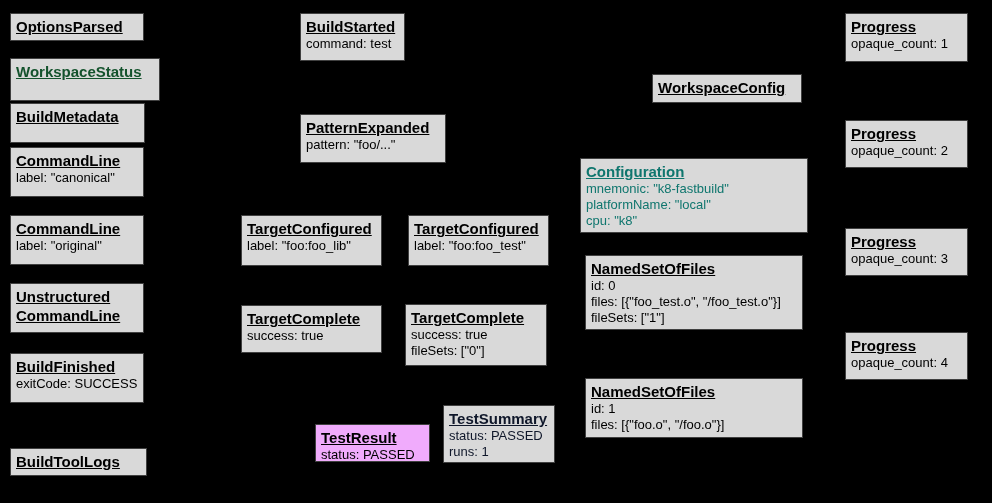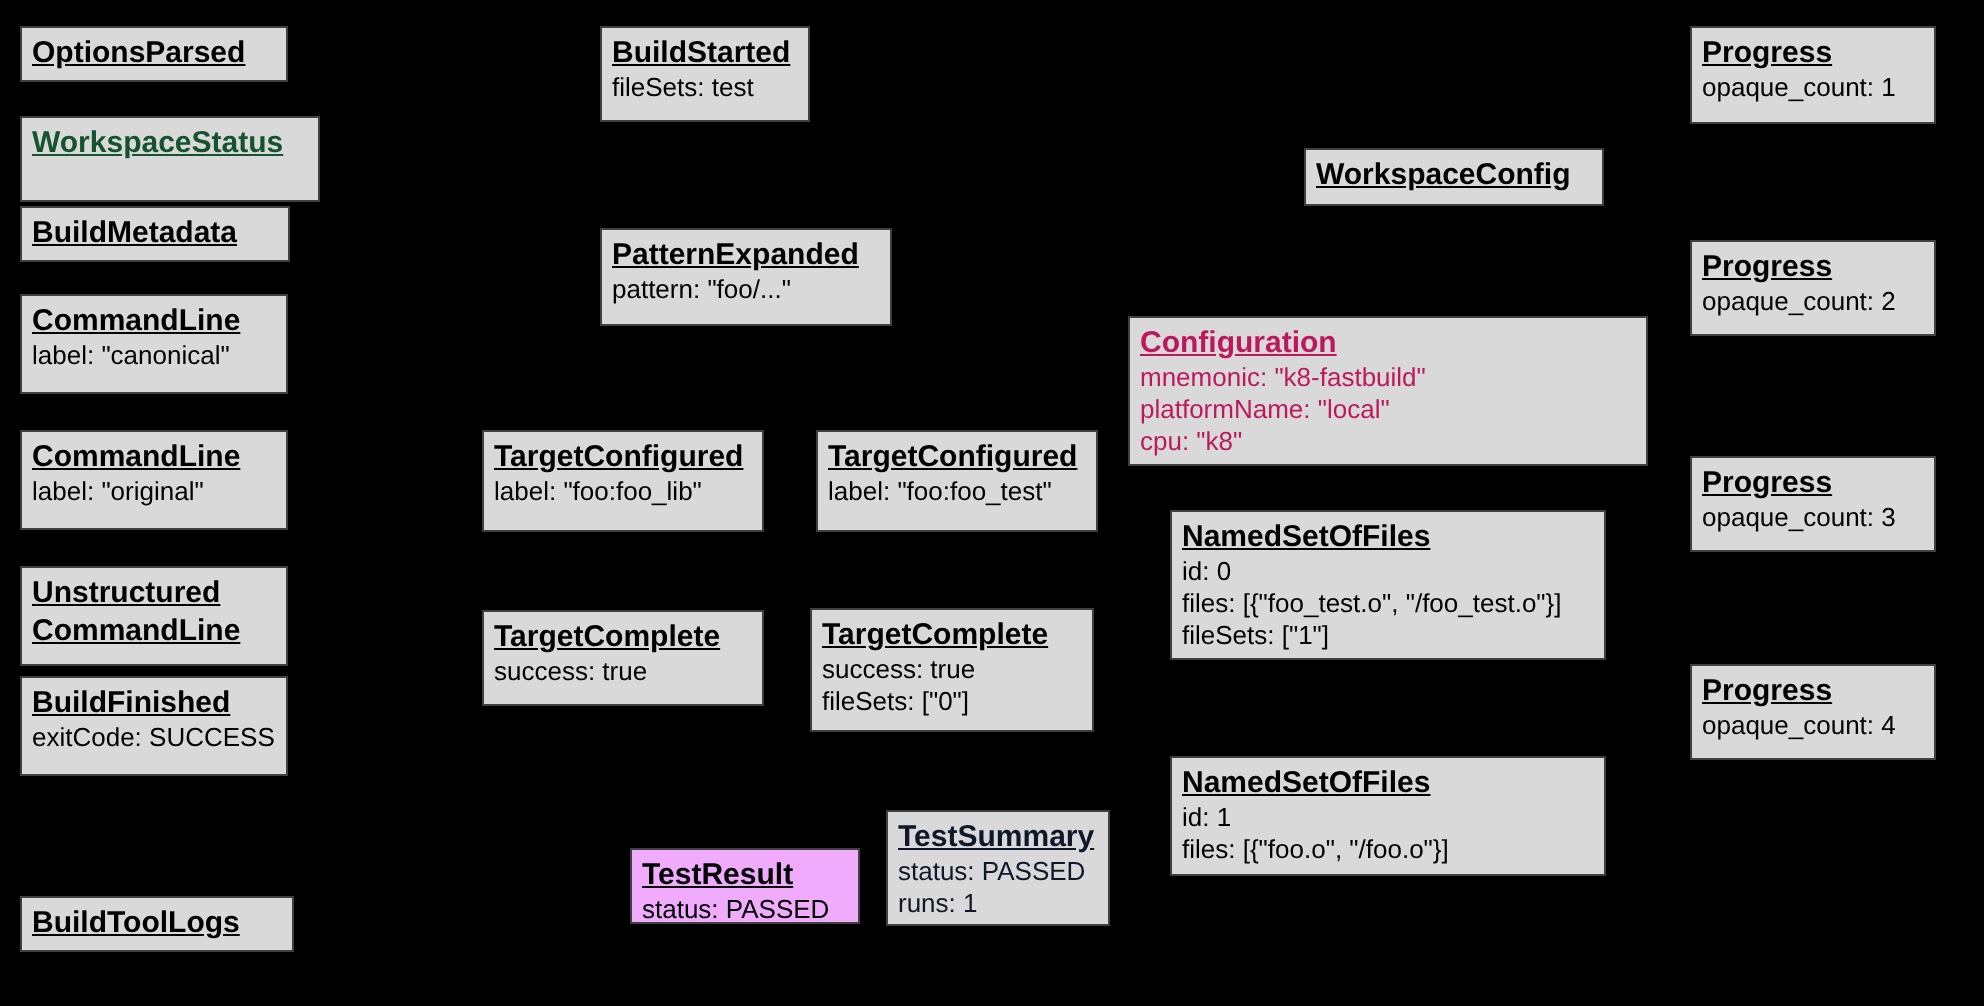--- a/index.html
+++ b/index.html
@@ -38,45 +38,45 @@
 </head>
 <body>
 
 <div class="diagram" style="background: rgb(0, 0, 0);">
     <div class="node" style="left: 10px; top: 13px; width: 134px; height: 28px; background: rgb(217, 217, 217); border-color: rgb(64, 64, 64); color: rgb(0, 0, 0);">
       <div class="node-title">OptionsParsed</div>
     </div>
     <div class="node" style="left: 10px; top: 58px; width: 150px; height: 43px; background: rgb(217, 217, 217); border-color: rgb(64, 64, 64); color: #14532d;">
       <div class="node-title">WorkspaceStatus</div>
     </div>
-    <div class="node" style="left: 10px; top: 103px; width: 135px; height: 28px; background: rgb(217, 217, 217); border-color: rgb(64, 64, 64); color: rgb(0, 0, 0);">
+    <div class="node" style="left: 10px; top: 103px; width: 135px; height: 40px; background: rgb(217, 217, 217); border-color: rgb(64, 64, 64); color: rgb(0, 0, 0);">
       <div class="node-title">BuildMetadata</div>
     </div>
     <div class="node" style="left: 10px; top: 147px; width: 134px; height: 50px; background: rgb(217, 217, 217); border-color: rgb(64, 64, 64); color: rgb(0, 0, 0);">
       <div class="node-title">CommandLine</div>
       <div class="node-line">label: "canonical"</div>
     </div>
     <div class="node" style="left: 10px; top: 215px; width: 134px; height: 50px; background: rgb(217, 217, 217); border-color: rgb(64, 64, 64); color: rgb(0, 0, 0);">
       <div class="node-title">CommandLine</div>
       <div class="node-line">label: "original"</div>
     </div>
     <div class="node" style="left: 10px; top: 283px; width: 134px; height: 50px; background: rgb(217, 217, 217); border-color: rgb(64, 64, 64); color: rgb(0, 0, 0);">
       <div class="node-title">Unstructured</div>
       <div class="node-title">CommandLine</div>
     </div>
-    <div class="node" style="left: 10px; top: 338px; width: 134px; height: 50px; background: rgb(217, 217, 217); border-color: rgb(64, 64, 64); color: rgb(0, 0, 0);">
+    <div class="node" style="left: 10px; top: 353px; width: 134px; height: 50px; background: rgb(217, 217, 217); border-color: rgb(64, 64, 64); color: rgb(0, 0, 0);">
       <div class="node-title">BuildFinished</div>
       <div class="node-line">exitCode: SUCCESS</div>
     </div>
     <div class="node" style="left: 10px; top: 448px; width: 137px; height: 28px; background: rgb(217, 217, 217); border-color: rgb(64, 64, 64); color: rgb(0, 0, 0);">
       <div class="node-title">BuildToolLogs</div>
     </div>
     <div class="node" style="left: 300px; top: 13px; width: 105px; height: 48px; background: rgb(217, 217, 217); border-color: rgb(64, 64, 64); color: rgb(0, 0, 0);">
       <div class="node-title">BuildStarted</div>
-      <div class="node-line">fileSets: test</div>
+      <div class="node-line">command: test</div>
     </div>
     <div class="node" style="left: 300px; top: 114px; width: 146px; height: 49px; background: rgb(217, 217, 217); border-color: rgb(64, 64, 64); color: rgb(0, 0, 0);">
       <div class="node-title">PatternExpanded</div>
       <div class="node-line">pattern: "foo/..."</div>
     </div>
     <div class="node" style="left: 241px; top: 215px; width: 141px; height: 51px; background: rgb(217, 217, 217); border-color: rgb(64, 64, 64); color: rgb(0, 0, 0);">
       <div class="node-title">TargetConfigured</div>
       <div class="node-line">label: "foo:foo_lib"</div>
     </div>
     <div class="node" style="left: 408px; top: 215px; width: 141px; height: 51px; background: rgb(217, 217, 217); border-color: rgb(64, 64, 64); color: rgb(0, 0, 0);">
@@ -97,21 +97,21 @@
       <div class="node-line">status: PASSED</div>
     </div>
     <div class="node" style="left: 443px; top: 405px; width: 112px; height: 58px; background: rgb(217, 217, 217); border-color: rgb(64, 64, 64); color: #0f172a;">
       <div class="node-title">TestSummary</div>
       <div class="node-line">status: PASSED</div>
       <div class="node-line">runs: 1</div>
     </div>
     <div class="node" style="left: 652px; top: 74px; width: 150px; height: 29px; background: rgb(217, 217, 217); border-color: rgb(64, 64, 64); color: rgb(0, 0, 0);">
       <div class="node-title">WorkspaceConfig</div>
     </div>
-    <div class="node" style="left: 564px; top: 158px; width: 260px; height: 75px; background: rgb(217, 217, 217); border-color: rgb(64, 64, 64); color: #be185d;">
+    <div class="node" style="left: 580px; top: 158px; width: 228px; height: 75px; background: rgb(217, 217, 217); border-color: rgb(64, 64, 64); color: #0f766e;">
       <div class="node-title">Configuration</div>
       <div class="node-line">mnemonic: "k8-fastbuild"</div>
       <div class="node-line">platformName: "local"</div>
       <div class="node-line">cpu: "k8"</div>
     </div>
     <div class="node" style="left: 585px; top: 255px; width: 218px; height: 75px; background: rgb(217, 217, 217); border-color: rgb(64, 64, 64); color: rgb(0, 0, 0);">
       <div class="node-title">NamedSetOfFiles</div>
       <div class="node-line">id: 0</div>
       <div class="node-line">files: [{"foo_test.o", "/foo_test.o"}]</div>
       <div class="node-line">fileSets: ["1"]</div>

